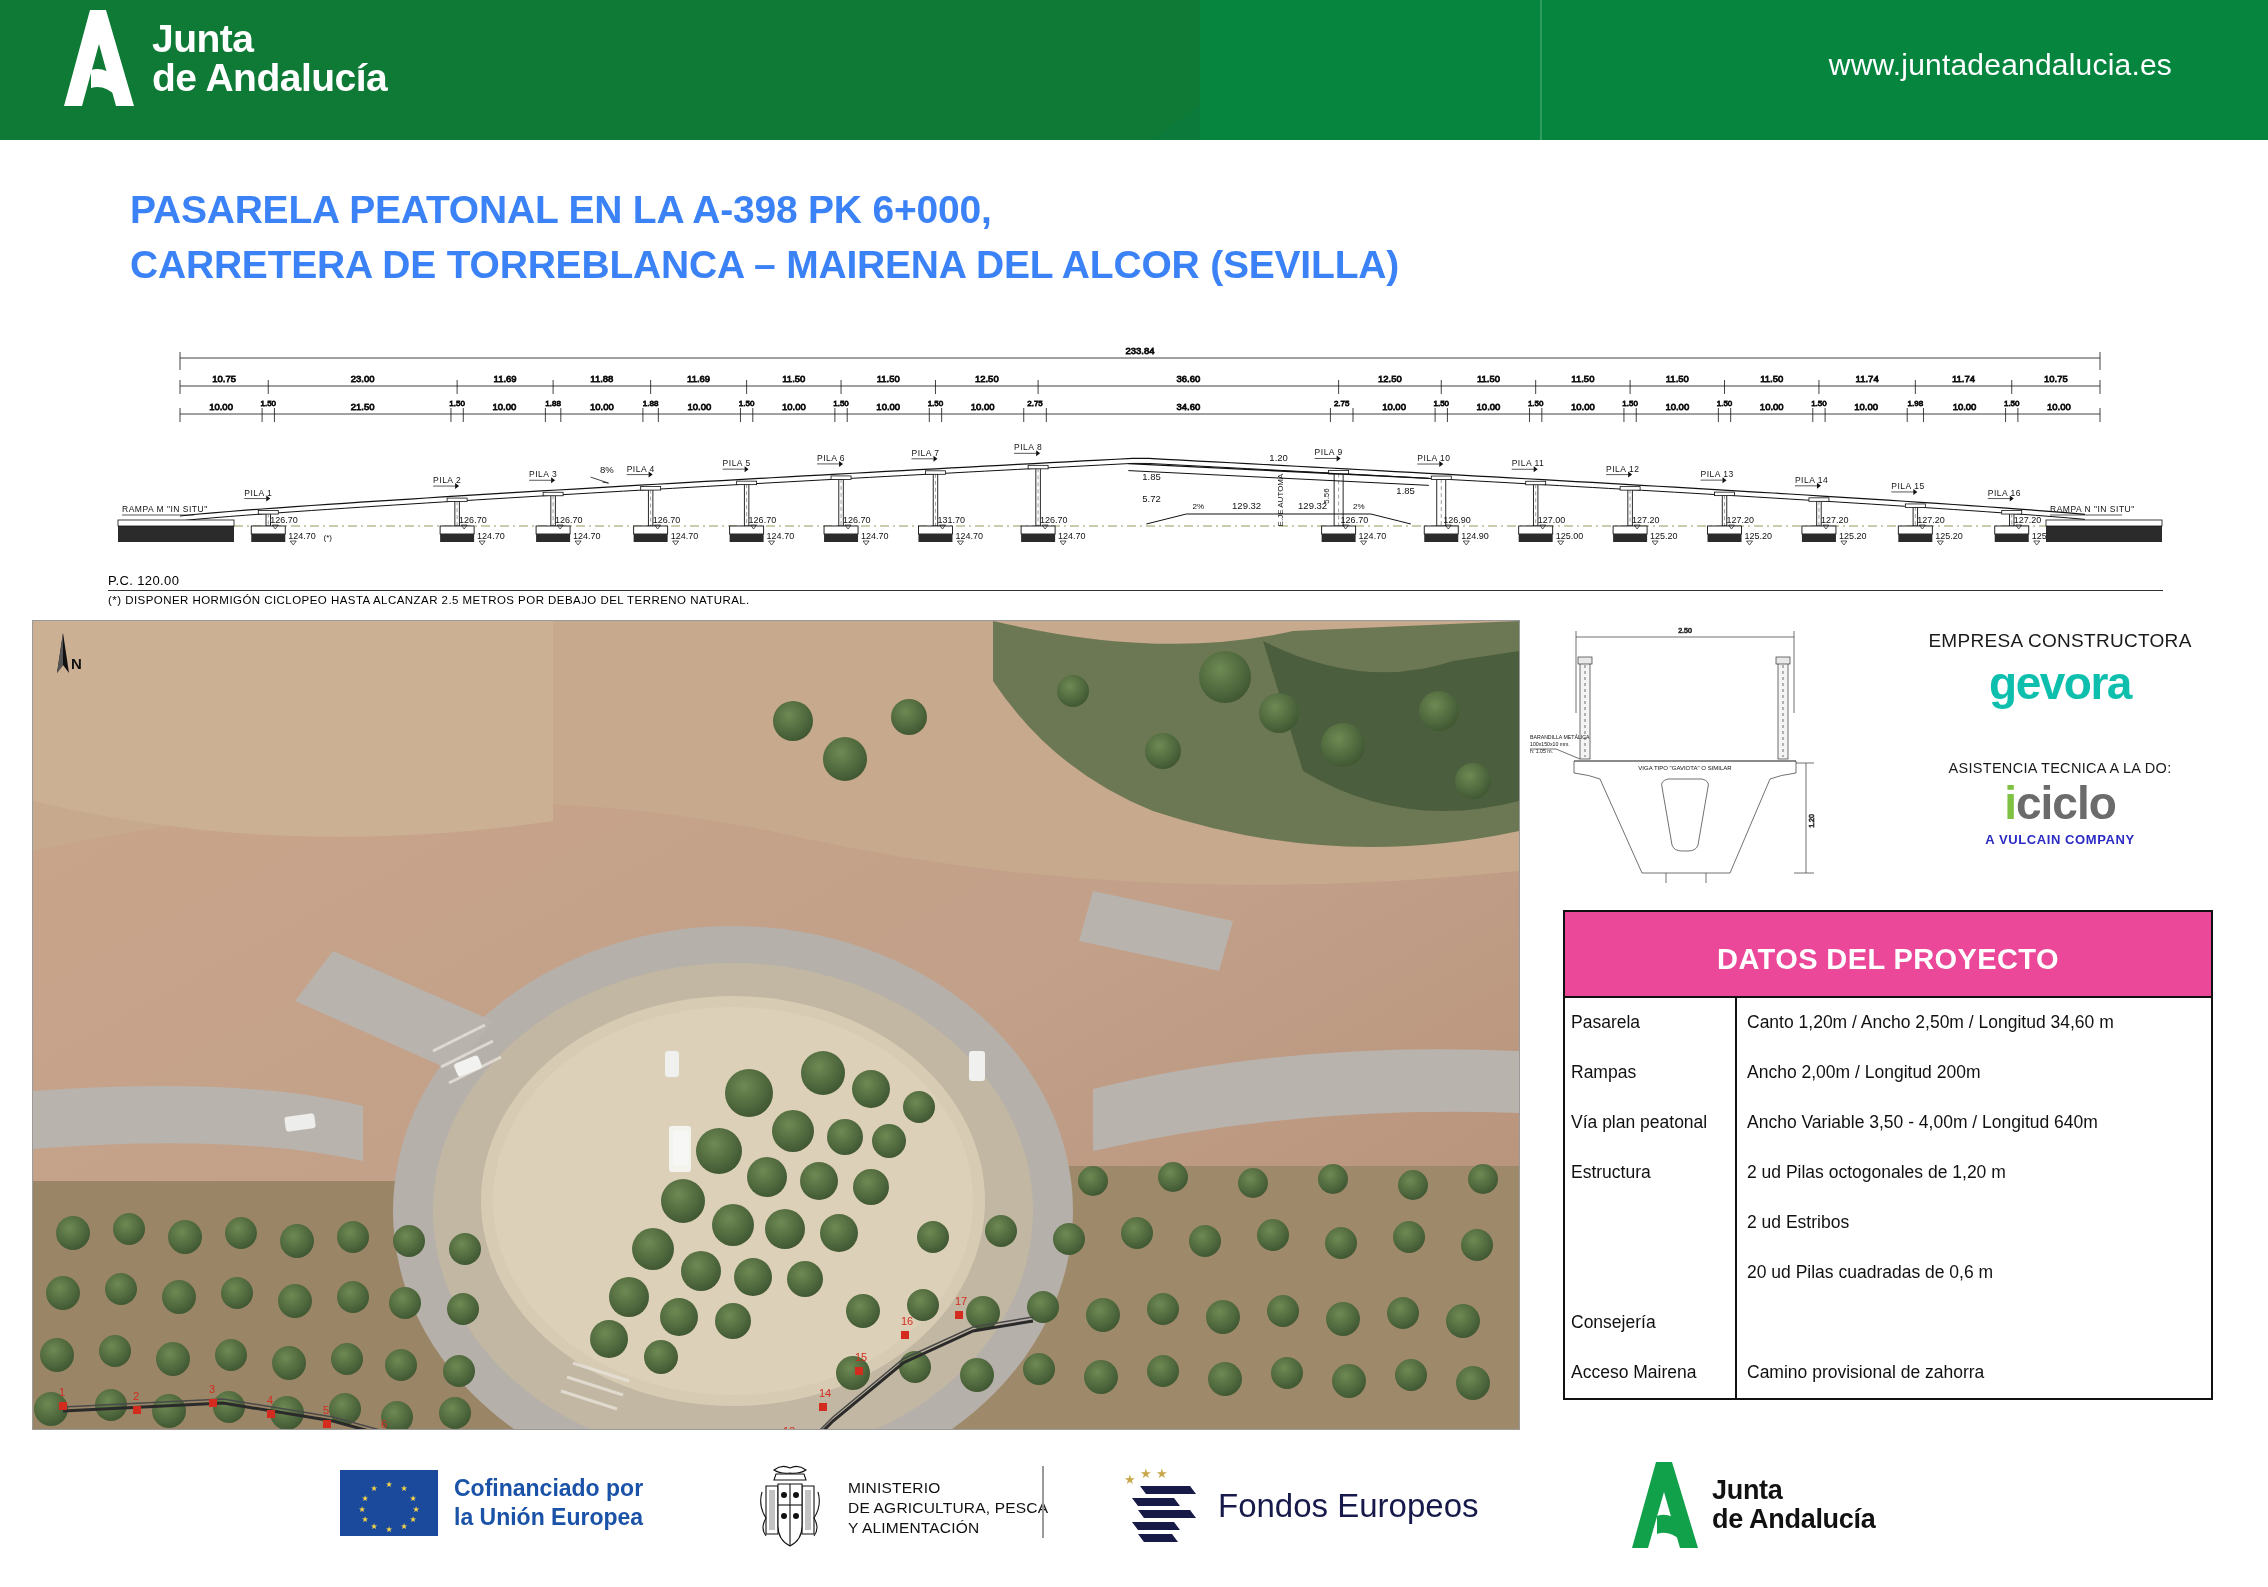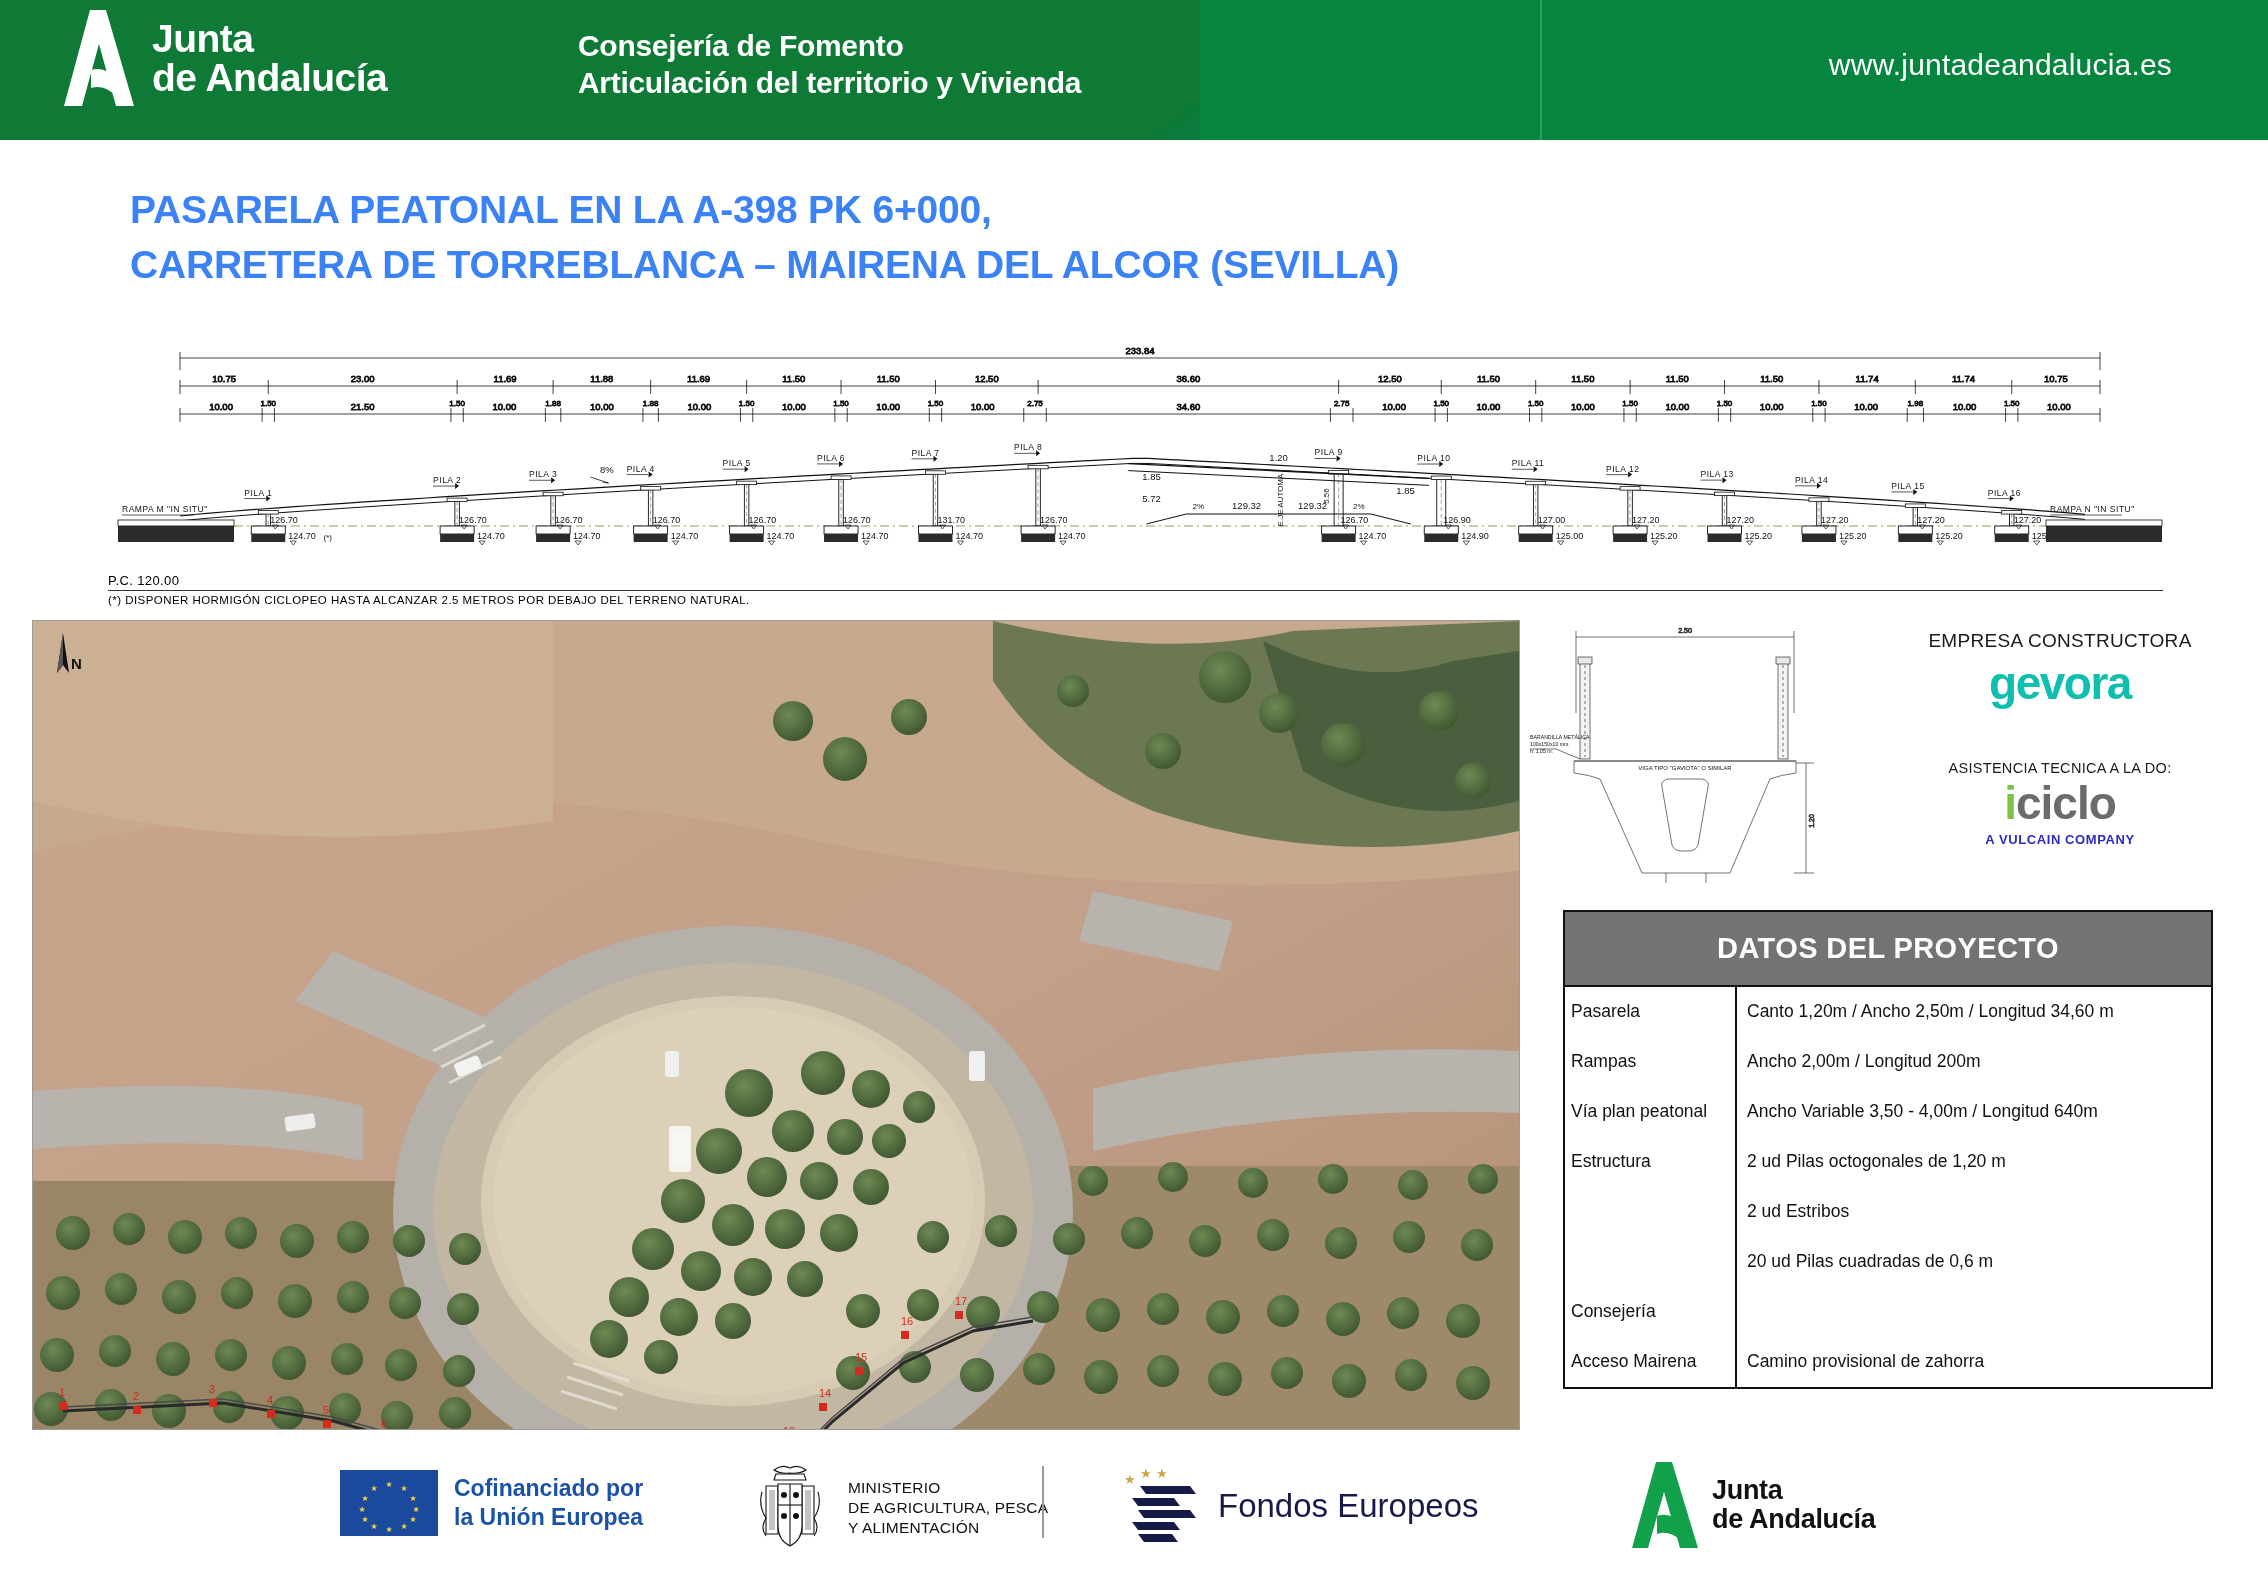--- a/index.html
+++ b/index.html
@@ -129,26 +129,26 @@
   }
 
   
   .datos {
     position: absolute; left: 1563px; top: 910px;
     width: 650px;
     border: 2px solid #111;
     background: #fff;
   }
   .datos-head {
-    background: #737373;
+    background: #ec4899;
     color: #fff;
     text-align: center;
     font-size: 29px;
     font-weight: bold;
-    padding: 20px 0 20px 0;
+    padding: 31px 0 20px 0;
     letter-spacing: 0.4px;
   }
   .datos-body { border-top: 2px solid #111; }
   .datos-row { display: flex; min-height: 50px; }
   .datos-k {
     width: 172px;
     border-right: 2px solid #111;
     font-size: 17.5px;
     padding: 14px 0 14px 6px;
     color: #111;
@@ -218,24 +218,20 @@
         <path d="M30 2 L46 2 L74 98 L56 98 L39 36 L22 98 L4 98 Z" fill="#ffffff"></path>
         <path d="M31 62 Q44 58 56 70 L56 88 Q44 76 31 80 Z" fill="#ffffff"></path>
       </svg>
     </div>
     <div class="ja-text">
       <div class="l1">Junta</div>
       <div class="l2">de Andalucía</div>
     </div>
   </div>
 
-  <div class="consejeria">
-    <div>Consejería de Fomento</div>
-    <div>Articulación del territorio y Vivienda</div>
-  </div>
 
   <div class="web-url">www.juntadeandalucia.es</div>
 </div>
 
 <div class="title-block">
   <div>PASARELA PEATONAL EN LA A-398 PK 6+000,</div>
   <div>CARRETERA DE TORREBLANCA – MAIRENA DEL ALCOR (SEVILLA)</div>
 </div>
 
 <div class="elevation">

